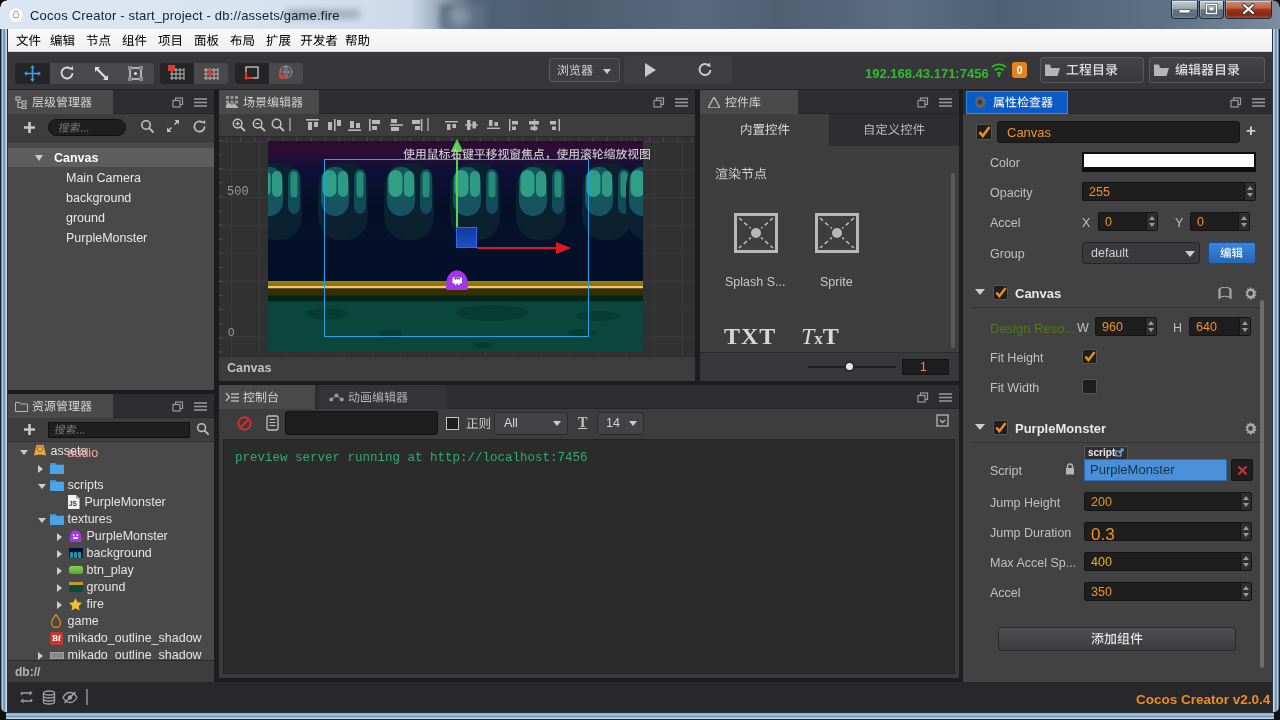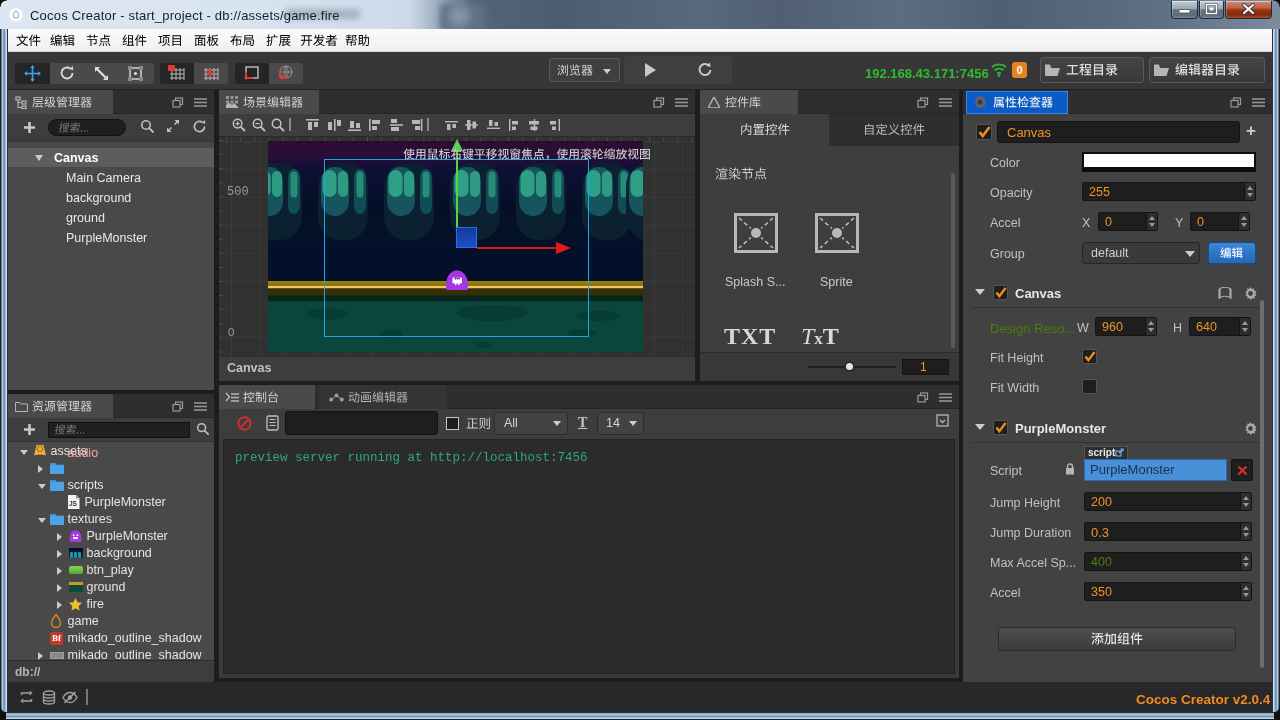--- a/index.html
+++ b/index.html
@@ -779,27 +779,27 @@
     <path d="M1.5 1.5l8 8M9.5 1.5l-8 8" stroke="#d03030" stroke-width="2.4"></path>
   </svg>
 <div style="position:absolute;left:990px;top:496px;font-size:12.5px;color:#c0c0c0;font-family:'Liberation Sans'">Jump Height</div>
 <div style="position:absolute;left:1084px;top:492px;width:168px;height:19px;background:#1e1e1e;border:1px solid #141414;border-radius:2px"></div>
 <div style="position:absolute;left:1091px;top:495px;font-size:12.5px;color:#f09226;font-family:'Liberation Sans'">200</div>
 <div style="position:absolute;left:1240px;top:493px;width:11px;height:17px;background:#2e2e2e;border-left:1px solid #141414"></div>
 <div style="position:absolute;left:1243px;top:496px;width:0;height:0;border-left:3px solid transparent;border-right:3px solid transparent;border-bottom:4px solid #999"></div>
 <div style="position:absolute;left:1243px;top:503px;width:0;height:0;border-left:3px solid transparent;border-right:3px solid transparent;border-top:4px solid #999"></div>
 <div style="position:absolute;left:990px;top:526px;font-size:12.5px;color:#c0c0c0;font-family:'Liberation Sans'">Jump Duration</div>
 <div style="position:absolute;left:1084px;top:522px;width:168px;height:19px;background:#1e1e1e;border:1px solid #141414;border-radius:2px"></div>
-<div style="position:absolute;left:1091px;top:525px;font-size:13px;color:#f09226;font-family:'Liberation Sans'">0.3</div>
+<div style="position:absolute;left:1091px;top:525px;font-size:17px;color:#f09226;font-family:'Liberation Sans'">0.3</div>
 <div style="position:absolute;left:1240px;top:523px;width:11px;height:17px;background:#2e2e2e;border-left:1px solid #141414"></div>
 <div style="position:absolute;left:1243px;top:526px;width:0;height:0;border-left:3px solid transparent;border-right:3px solid transparent;border-bottom:4px solid #999"></div>
 <div style="position:absolute;left:1243px;top:533px;width:0;height:0;border-left:3px solid transparent;border-right:3px solid transparent;border-top:4px solid #999"></div>
 <div style="position:absolute;left:990px;top:556px;width:88px;overflow:hidden;white-space:nowrap;font-size:12.5px;color:#c0c0c0;font-family:'Liberation Sans'">Max Accel Sp...</div>
 <div style="position:absolute;left:1084px;top:552px;width:168px;height:19px;background:#1e1e1e;border:1px solid #141414;border-radius:2px"></div>
-<div style="position:absolute;left:1091px;top:555px;font-size:12.5px;color:#4d7c0f;font-family:'Liberation Sans'">400</div>
+<div style="position:absolute;left:1091px;top:555px;font-size:12.5px;color:#eab308;font-family:'Liberation Sans'">400</div>
 <div style="position:absolute;left:1240px;top:553px;width:11px;height:17px;background:#2e2e2e;border-left:1px solid #141414"></div>
 <div style="position:absolute;left:1243px;top:556px;width:0;height:0;border-left:3px solid transparent;border-right:3px solid transparent;border-bottom:4px solid #999"></div>
 <div style="position:absolute;left:1243px;top:563px;width:0;height:0;border-left:3px solid transparent;border-right:3px solid transparent;border-top:4px solid #999"></div>
 <div style="position:absolute;left:990px;top:586px;font-size:12.5px;color:#c0c0c0;font-family:'Liberation Sans'">Accel</div>
 <div style="position:absolute;left:1084px;top:582px;width:168px;height:19px;background:#1e1e1e;border:1px solid #141414;border-radius:2px"></div>
 <div style="position:absolute;left:1091px;top:585px;font-size:12.5px;color:#f09226;font-family:'Liberation Sans'">350</div>
 <div style="position:absolute;left:1240px;top:583px;width:11px;height:17px;background:#2e2e2e;border-left:1px solid #141414"></div>
 <div style="position:absolute;left:1243px;top:586px;width:0;height:0;border-left:3px solid transparent;border-right:3px solid transparent;border-bottom:4px solid #999"></div>
 <div style="position:absolute;left:1243px;top:593px;width:0;height:0;border-left:3px solid transparent;border-right:3px solid transparent;border-top:4px solid #999"></div>
 <div style="position:absolute;left:998px;top:627px;width:238px;height:24px;background:linear-gradient(180deg,#4e4e50,#3c3c3e);border:1px solid #2a2a2a;border-radius:3px"></div>

